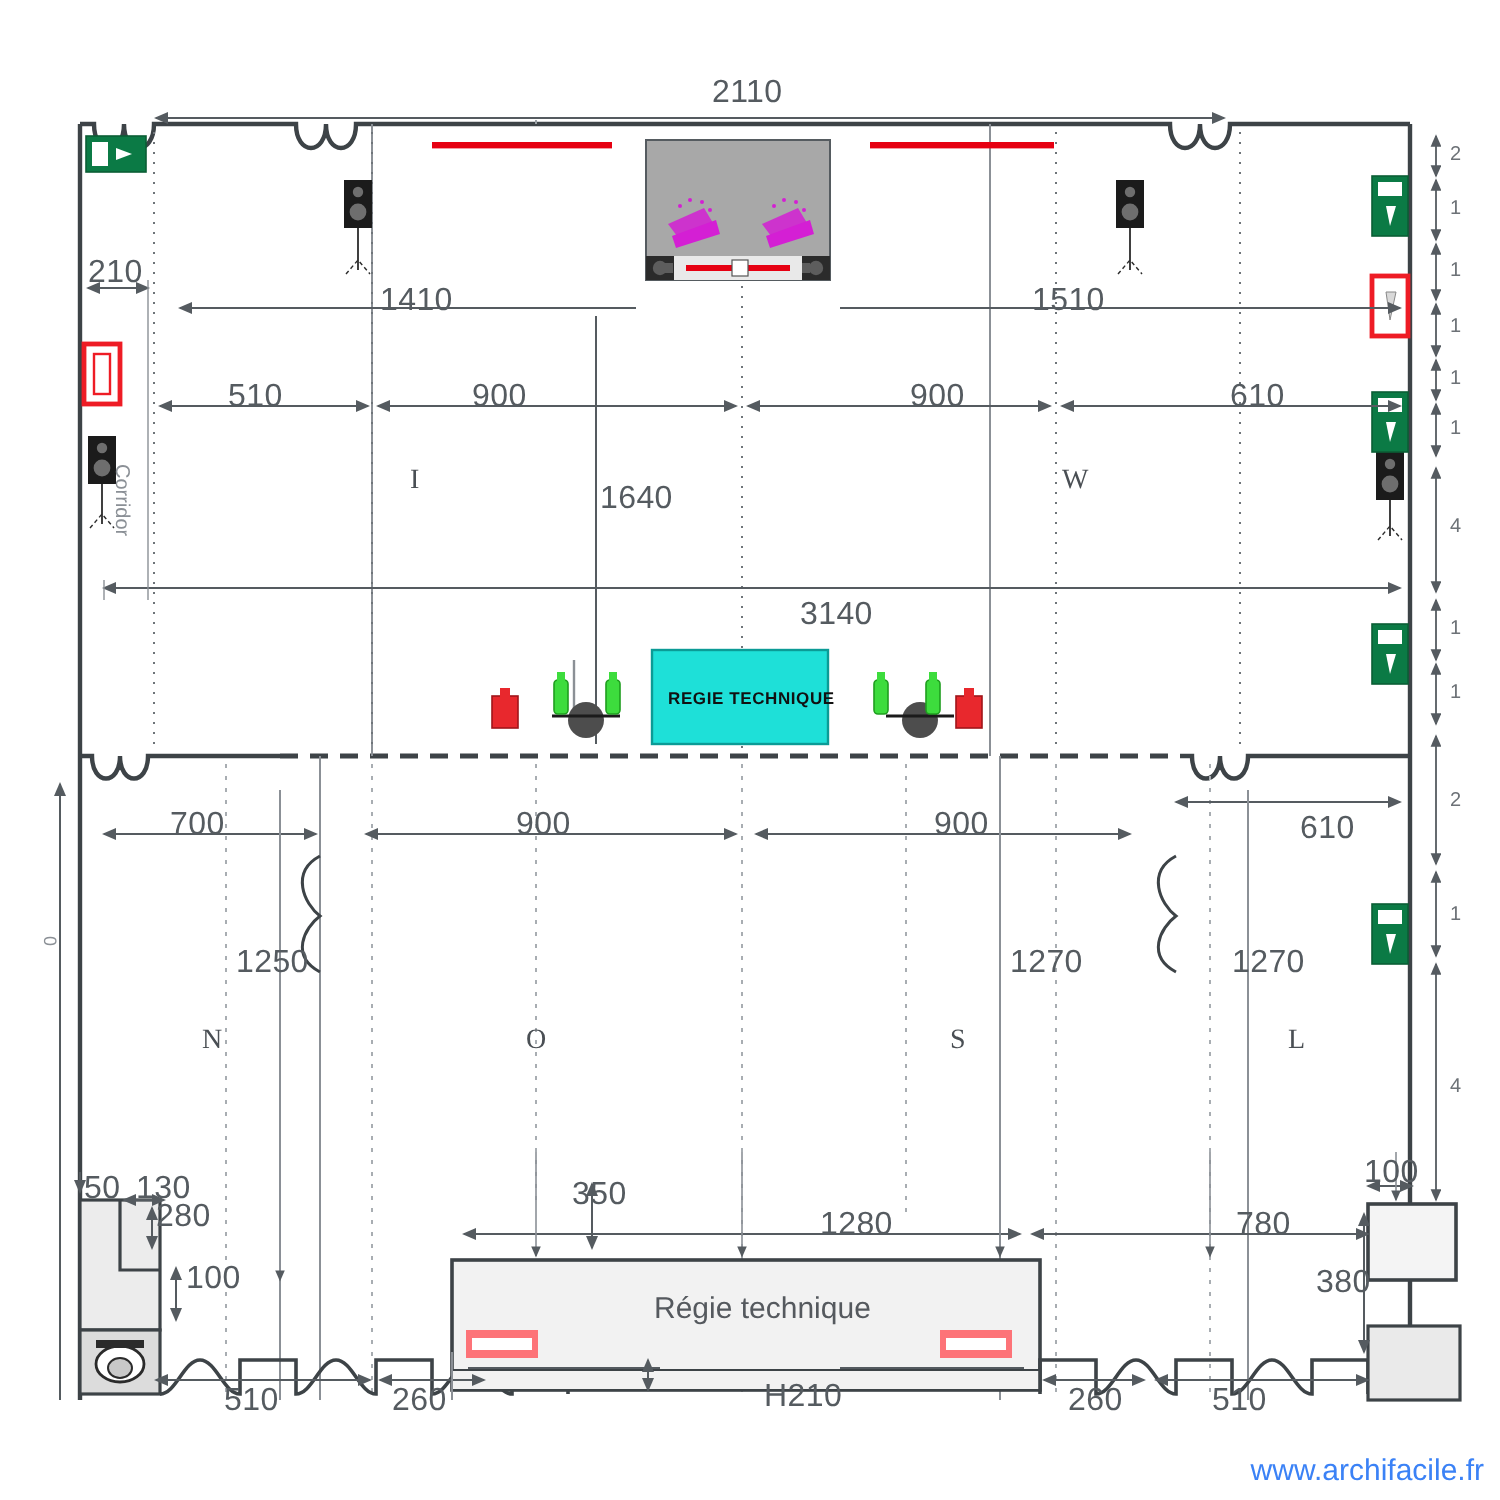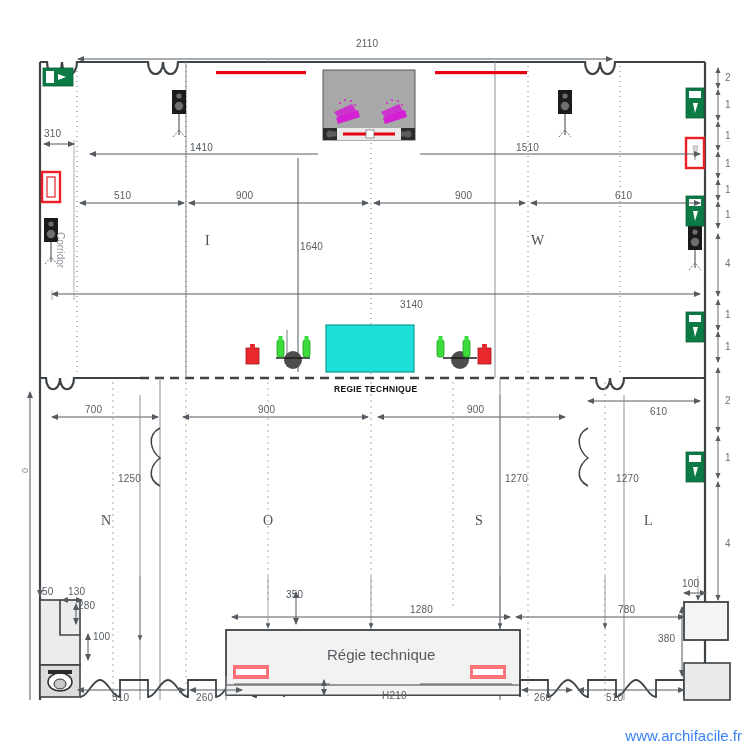--- a/index.html
+++ b/index.html
@@ -7,21 +7,21 @@
     width:750px;height:750px;
     background:#ffffff;
     font-family:"Liberation Sans", sans-serif;
     overflow:hidden;
     position:relative;
   }
   #plan{position:absolute;left:0;top:0;width:750px;height:750px;}
   .dimtxt{
     position:absolute;
     font-family:"Liberation Sans", sans-serif;
-    font-size:10px;
+    font-size:16px;
     color:#555b60;
     white-space:nowrap;
     letter-spacing:.2px;
   }
   .roomletter{
     position:absolute;
     font-family:"Liberation Serif", serif;
     font-size:14px;
     color:#4a4f54;
   }
@@ -397,33 +397,33 @@
     <line x1="718" y1="368" x2="718" y2="432" marker-start="url(#ahs)" marker-end="url(#ah)"></line>
     <line x1="718" y1="436" x2="718" y2="478" marker-start="url(#ahs)" marker-end="url(#ah)"></line>
     <line x1="718" y1="482" x2="718" y2="600" marker-start="url(#ahs)" marker-end="url(#ah)"></line>
   </g>
 
 </svg>
 
 <span class="dimtxt" style="left:356px;top:38px;">2110</span>
 <span class="dimtxt" style="left:190px;top:142px;">1410</span>
 <span class="dimtxt" style="left:483px;top:142px;margin-left:33px;">1510</span>
-<span class="dimtxt" style="left:44px;top:128px;">310</span>
+<span class="dimtxt" style="left:44px;top:128px;">210</span>
 
 <span class="dimtxt" style="left:114px;top:190px;">510</span>
 <span class="dimtxt" style="left:236px;top:190px;">900</span>
 <span class="dimtxt" style="left:455px;top:190px;">900</span>
 <span class="dimtxt" style="left:615px;top:190px;">610</span>
 <span class="dimtxt" style="left:300px;top:241px;">1640</span>
 <span class="dimtxt" style="left:400px;top:299px;">3140</span>
 
 <span class="roomletter" style="left:205px;top:233px;">I</span>
 <span class="roomletter" style="left:531px;top:233px;">W</span>
 
-<span class="regie-label" style="left:334px;top:344px;margin-top:40px;">REGIE TECHNIQUE</span>
+<span class="regie-label" style="left:334px;top:344px;">REGIE TECHNIQUE</span>
 
 <span class="dimtxt" style="left:85px;top:404px;">700</span>
 <span class="dimtxt" style="left:258px;top:404px;">900</span>
 <span class="dimtxt" style="left:467px;top:404px;">900</span>
 <span class="dimtxt" style="left:650px;top:406px;">610</span>
 
 <span class="dimtxt" style="left:118px;top:473px;">1250</span>
 <span class="dimtxt" style="left:505px;top:473px;">1270</span>
 <span class="dimtxt" style="left:616px;top:473px;">1270</span>
 

